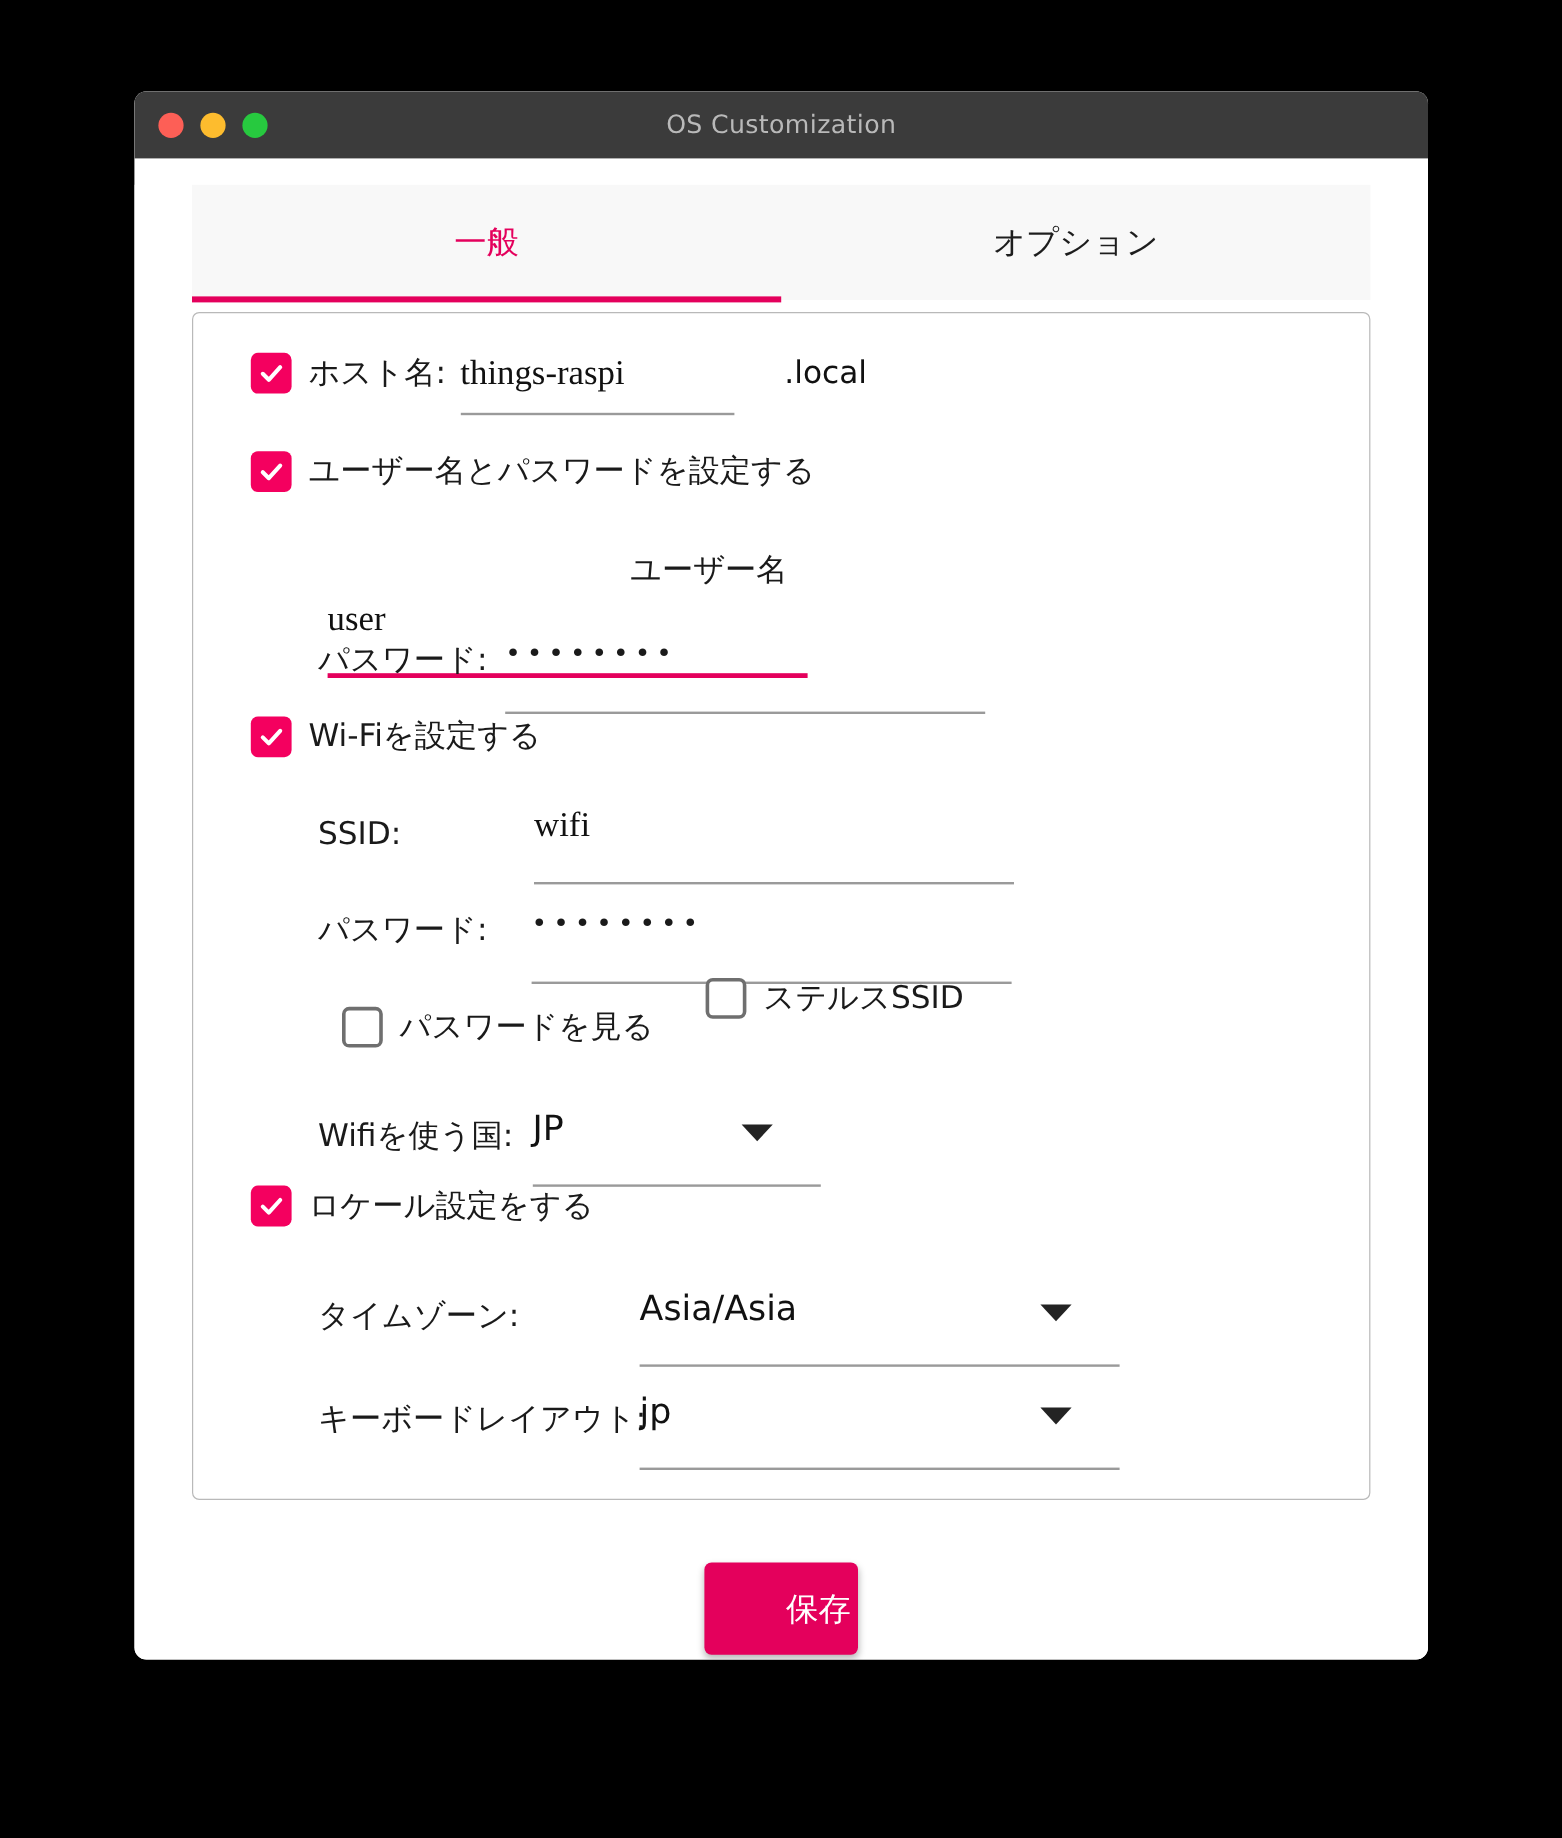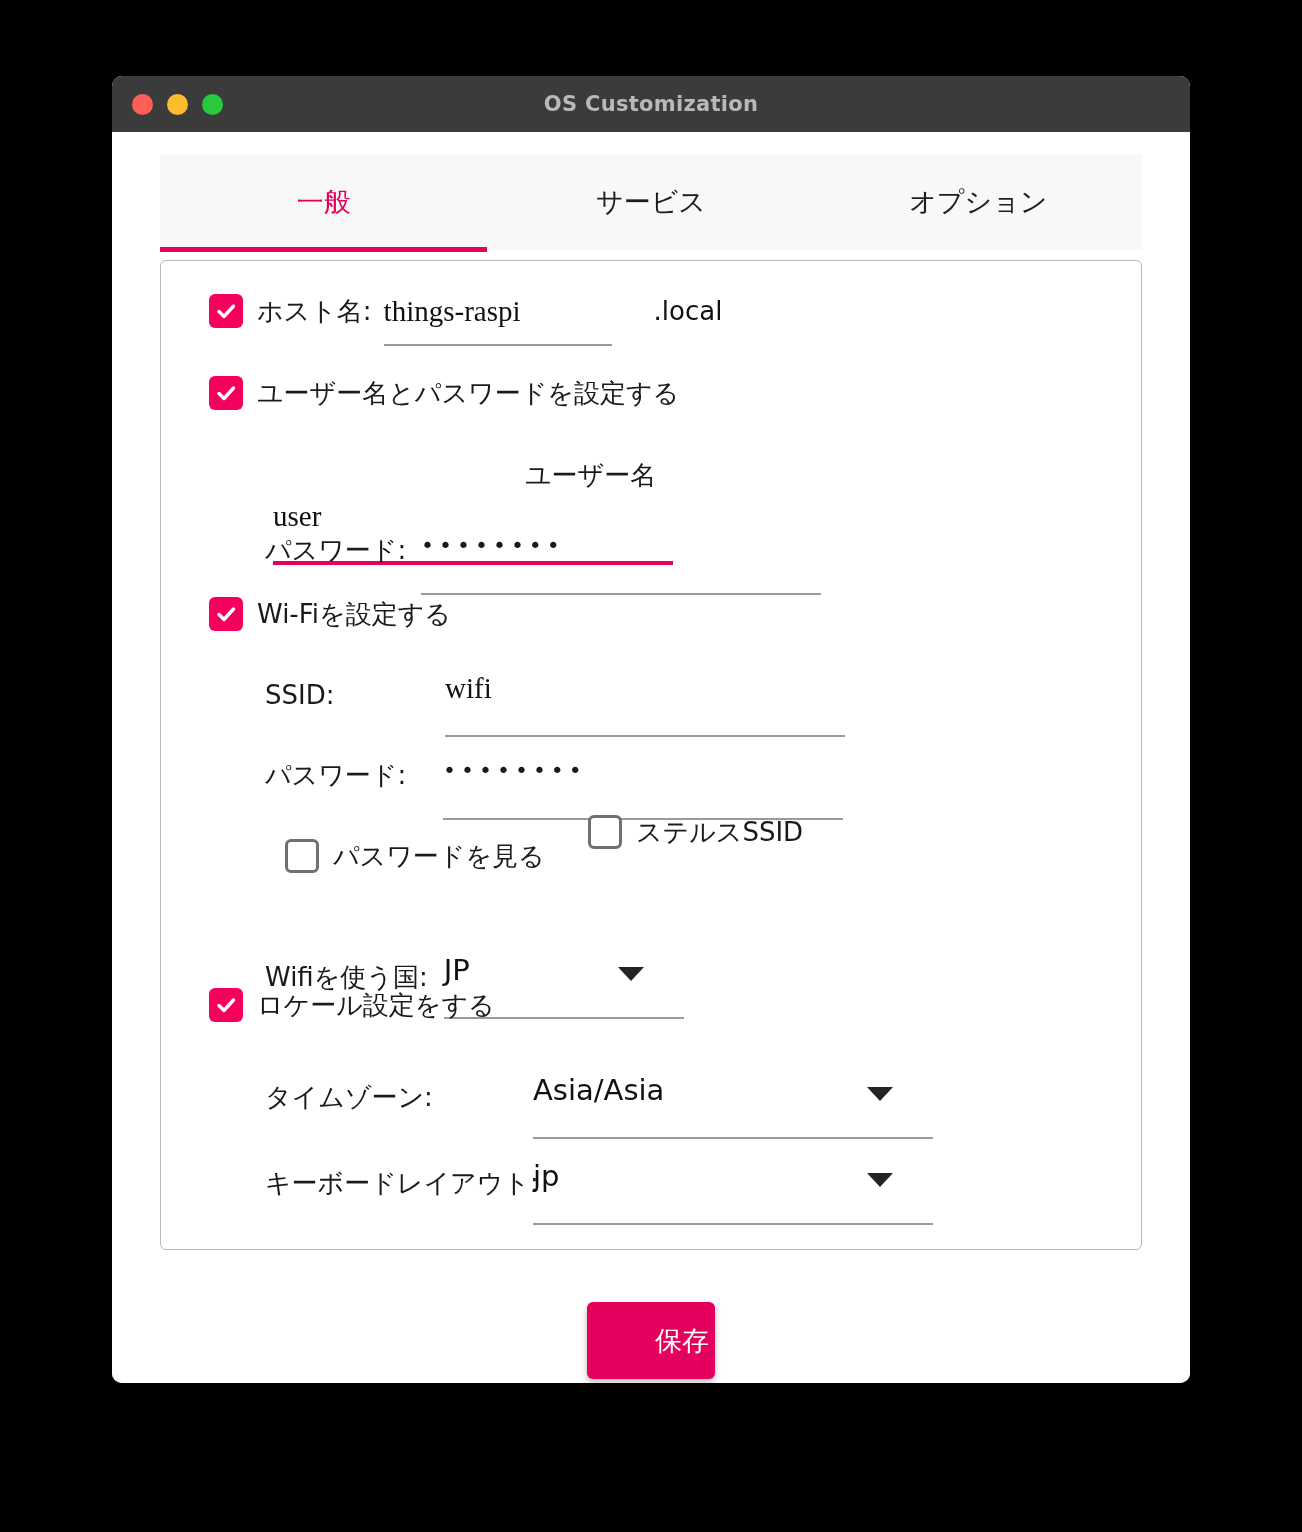--- a/index.html
+++ b/index.html
@@ -55,21 +55,21 @@
     height: 21px;
     border-radius: 50%;
     display: block;
   }
   .dot.red    { background: #fd5f56; }
   .dot.yellow { background: #fdbc2e; }
   .dot.green  { background: #27c93f; }
 
   .title-text {
     font-size: 21px;
-    font-weight: bold;
+    font-weight: normal;
     color: #b9b9b9;
     letter-spacing: 0.3px;
   }
 
   
   .win-body {
     padding: 0;
     background: #ffffff;
     height: calc(100% - 56px);
     position: relative;
@@ -249,21 +249,20 @@
         <span class="dot yellow"></span>
         <span class="dot green"></span>
       </div>
       <div class="title-text">OS Customization</div>
     </div>
 
     <div class="win-body">
 
       <div class="tabbar">
         <div class="tab active">一般</div>
-        <div class="tab">サービス</div>
         <div class="tab">オプション</div>
       </div>
 
       <div class="panel">
 
         <div class="row" style="left:48px; top:33px; align-items:flex-start;">
           <span class="cb checked">
             <svg width="22" height="22" viewBox="0 0 22 22">
               <path d="M4 11.5 L9 16.5 L18.5 6" stroke="#ffffff" stroke-width="3.4" fill="none" stroke-linecap="round" stroke-linejoin="round"></path>
             </svg>
@@ -332,21 +331,21 @@
           </span>
           <span class="cb-label">パスワードを見る</span>
         </div>
         <div class="row" style="left:427px; top:554px; align-items:center;">
           <span class="cb unchecked">
             
           </span>
           <span class="cb-label">ステルスSSID</span>
         </div>
 
-        <div class="row" style="left:104px; top:662px; align-items:flex-start;margin-top:30px;">
+        <div class="row" style="left:104px; top:662px; align-items:flex-start;">
           <span class="lbl" style="line-height:48px;">Wifiを使う国:</span>
           <span class="dd" style="width:240px; height:66px; margin-left:16px;">
             <span class="val">JP</span>
             <span class="caret" style="right:40px; top:14px;"></span>
             <span class="uline"></span>
           </span>
         </div>
 
         <div class="row" style="left:48px; top:727px;">
           <span class="cb checked">

